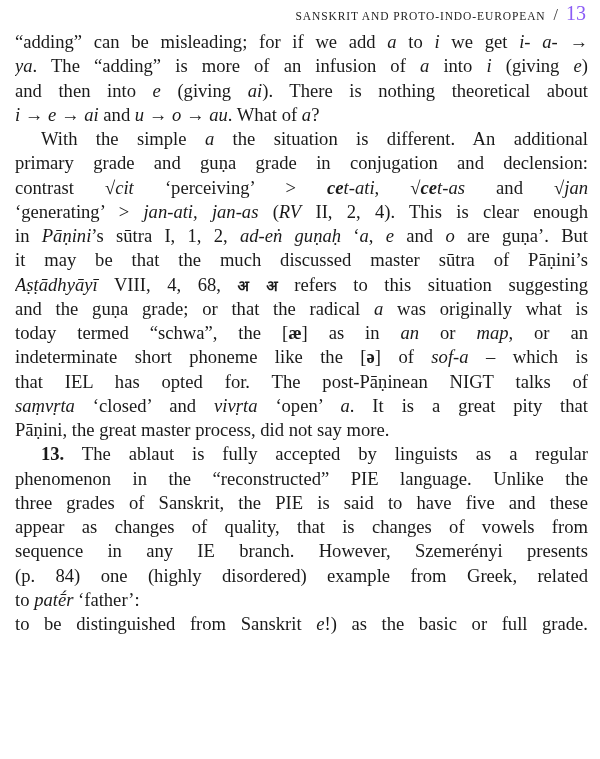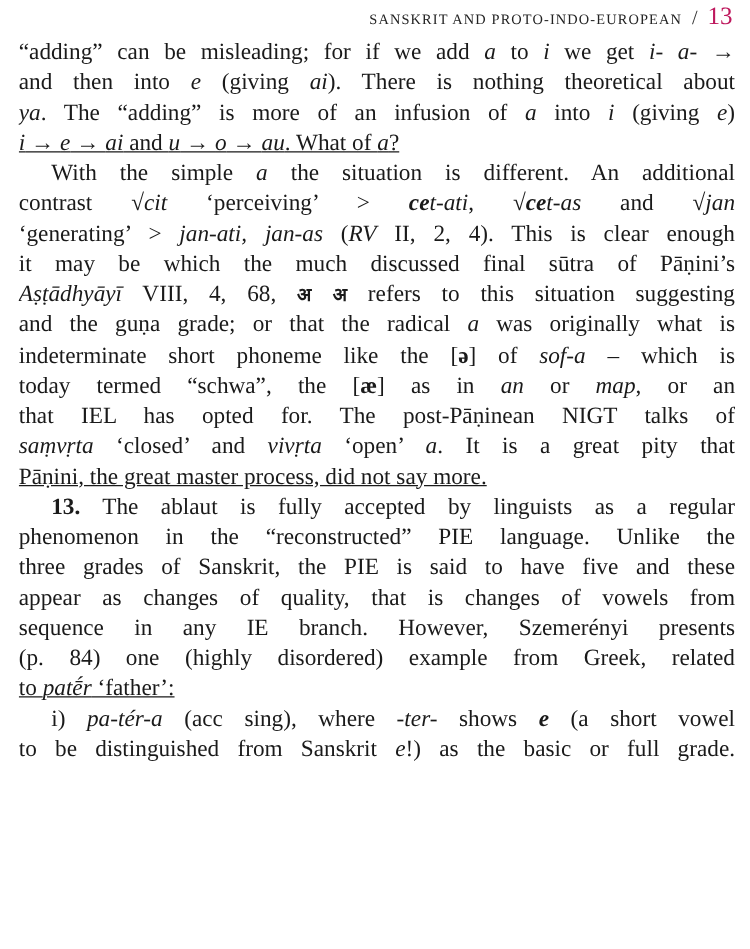--- a/index.html
+++ b/index.html
@@ -2,57 +2,58 @@
 <html><head>
 <meta charset="utf-8">
 <style>
   html, body { margin: 0; padding: 0; background: #ffffff; }
   body { width: 600px; height: 759px; overflow: hidden; position: relative;
          font-family: "Liberation Serif", "DejaVu Serif", serif; color: #1a1a1a; }
   .header { position: absolute; top: 2px; right: 14px; height: 22px;
             display: flex; align-items: baseline; gap: 8px; }
   .running-title { font-size: 11.5px; letter-spacing: 0.9px; text-transform: uppercase; color: #222; }
   .slash { font-size: 16px; color: #333; }
-  .page-num { font-size: 20px; color: #be185d; }
+  .page-num { font-size: 20px; color: #8b5cf6; }
   .body { position: absolute; left: 15px; top: 30px; width: 573px; }
   .line { height: 24.25px; line-height: 24.25px; font-size: 18.6px; white-space: nowrap;
           text-align: justify; text-align-last: justify; overflow: hidden; }
-  .line.last { text-align-last: left; text-decoration: underline; }
+  .line.last { text-align-last: left; }
   .indent { padding-left: 26px; }
   i { font-style: italic; }
   b { font-weight: bold; }
   .deva { font-family: "DejaVu Sans", sans-serif; font-weight: bold; font-size: 15px; }
 </style>
 </head>
 <body>
 
 <div class="header">
   <span class="running-title">Sanskrit and Proto-Indo-European</span>
   <span class="slash">/</span>
   <span class="page-num">13</span>
 </div>
 
 <div class="body" id="body">
     <div class="line ">“adding” can be misleading; for if we add <i>a</i> to <i>i</i> we get <i>i- a-</i> →</div>
+    <div class="line "><i>ya</i>. The “adding” is more of an infusion of <i>a</i> into <i>i</i> (giving <i>e</i>)</div>
     <div class="line ">and then into <i>e</i> (giving <i>ai</i>). There is nothing theoretical about</div>
-    <div class="line "><i>ya</i>. The “adding” is more of an infusion of <i>a</i> into <i>i</i> (giving <i>e</i>)</div>
     <div class="line last"><i>i</i> → <i>e</i> → <i>ai</i> and <i>u</i> → <i>o</i> → <i>au</i>. What of <i>a</i>?</div>
     <div class="line indent">With the simple <i>a</i> the situation is different. An additional</div>
+    <div class="line ">primary grade and guṇa grade in conjugation and declension:</div>
     <div class="line ">contrast √<i>cit</i> ‘perceiving’ &gt; <i><b>ce</b>t-ati</i>, √<i><b>ce</b>t-as</i> and √<i>jan</i></div>
     <div class="line ">‘generating’ &gt; <i>jan-ati, jan-as</i> (<i>RV</i> II, 2, 4). This is clear enough</div>
-    <div class="line ">it may be which the much discussed final sūtra of Pāṇini’s</div>
+    <div class="line ">in <i>Pāṇini</i>’s sūtra I, 1, 2, <i>ad-eṅ guṇaḥ</i> ‘<i>a</i>, <i>e</i> and <i>o</i> are guṇa’. But</div>
+    <div class="line ">it may be that the much discussed master sūtra of Pāṇini’s</div>
     <div class="line "><i>Aṣṭādhyāyī</i> VIII, 4, 68, <span class="deva">अ अ</span> refers to this situation suggesting</div>
     <div class="line ">and the guṇa grade; or that the radical <i>a</i> was originally what is</div>
+    <div class="line ">today termed “schwa”, the [<b>æ</b>] as in <i>an</i> or <i>map</i>, or an</div>
     <div class="line ">indeterminate short phoneme like the [<b>ə</b>] of <i>sof-a</i> – which is</div>
-    <div class="line ">today termed “schwa”, the [<b>æ</b>] as in <i>an</i> or <i>map</i>, or an</div>
     <div class="line ">that IEL has opted for. The post-Pāṇinean NIGT talks of</div>
     <div class="line "><i>saṃvṛta</i> ‘closed’ and <i>vivṛta</i> ‘open’ <i>a</i>. It is a great pity that</div>
     <div class="line last">Pāṇini, the great master process, did not say more.</div>
     <div class="line indent"><b>13.</b> The ablaut is fully accepted by linguists as a regular</div>
     <div class="line ">phenomenon in the “reconstructed” PIE language. Unlike the</div>
     <div class="line ">three grades of Sanskrit, the PIE is said to have five and these</div>
     <div class="line ">appear as changes of quality, that is changes of vowels from</div>
     <div class="line ">sequence in any IE branch. However, Szemerényi presents</div>
     <div class="line ">(p. 84) one (highly disordered) example from Greek, related</div>
     <div class="line last">to <i>patḗr</i> ‘father’:</div>
-    <div class="line indent">i) <i>pa-tér-a</i> (acc sing), where <i>-ter-</i> shows <b><i>e</i></b> (a short vowel</div>
     <div class="line ">to be distinguished from Sanskrit <i>e</i>!) as the basic or full grade.</div>
   </div>
 
 </body></html>

